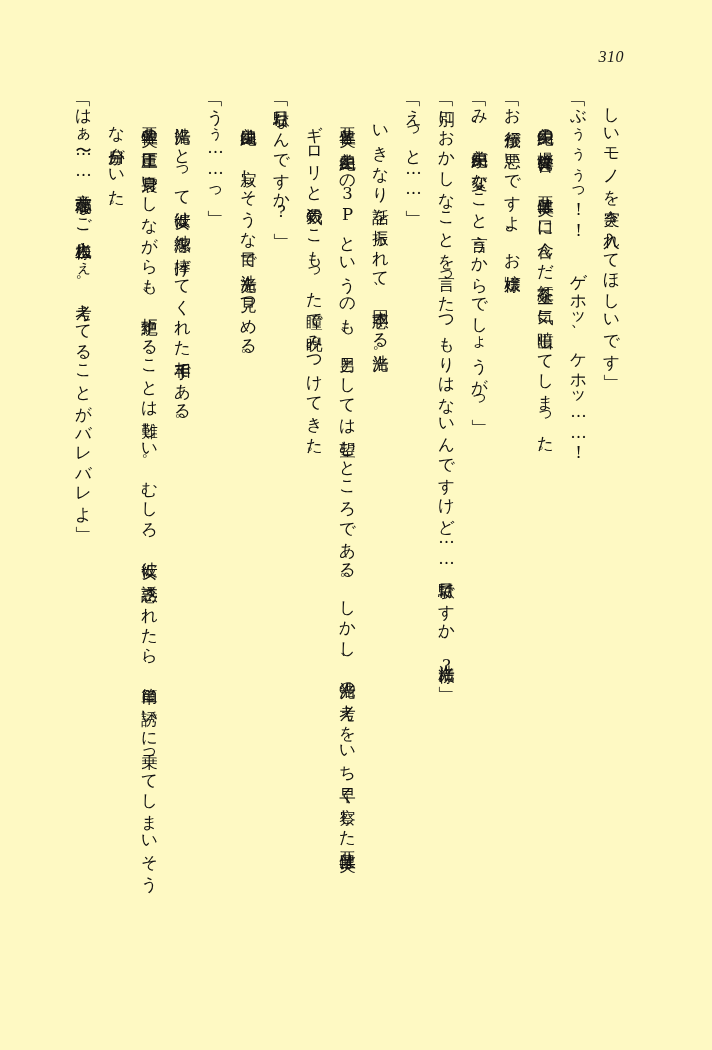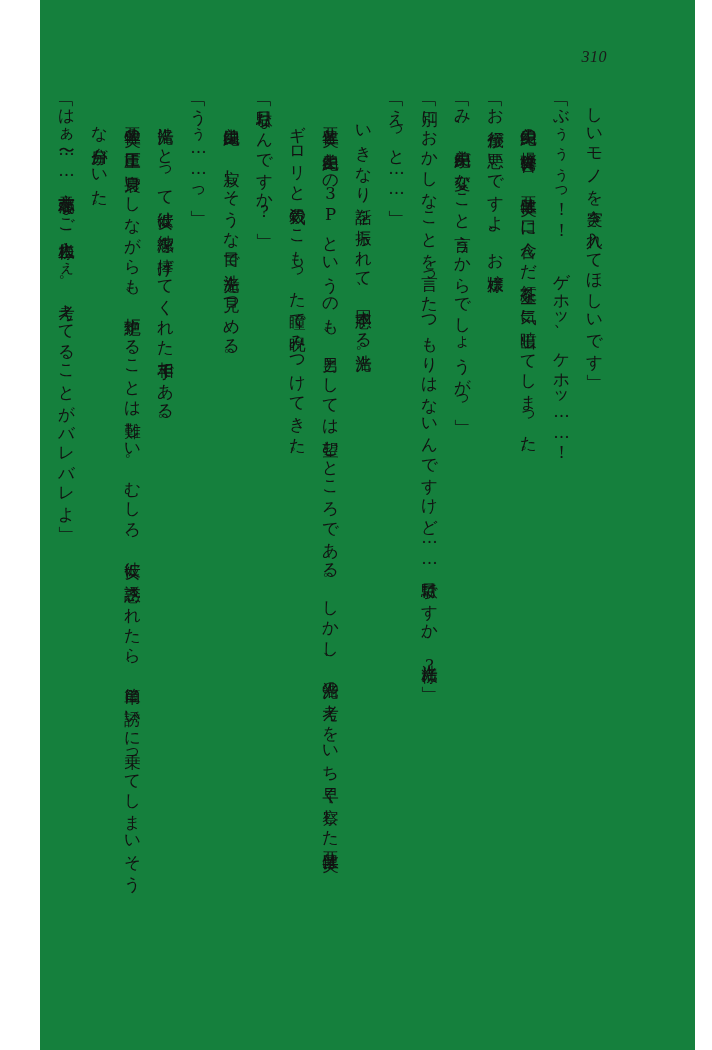--- a/index.html
+++ b/index.html
@@ -9,24 +9,23 @@
   }
   body {
     width: 712px;
     height: 1050px;
     overflow: hidden;
     font-family: "Liberation Serif", "DejaVu Serif", serif;
     color: #111111;
   }
   .page {
     position: relative;
-    width: 655px;
+    width: 712px;
     height: 1050px;
-    background: #15803d;
-    margin-left: 40px;
+    background: #fef9c3;
   }
   .page-number {
     position: absolute;
     top: 48px;
     right: 88px;
     font-size: 16px;
     font-style: italic;
     font-family: "Liberation Serif", "DejaVu Serif", serif;
     color: #1a1a1a;
     letter-spacing: 0.5px;

